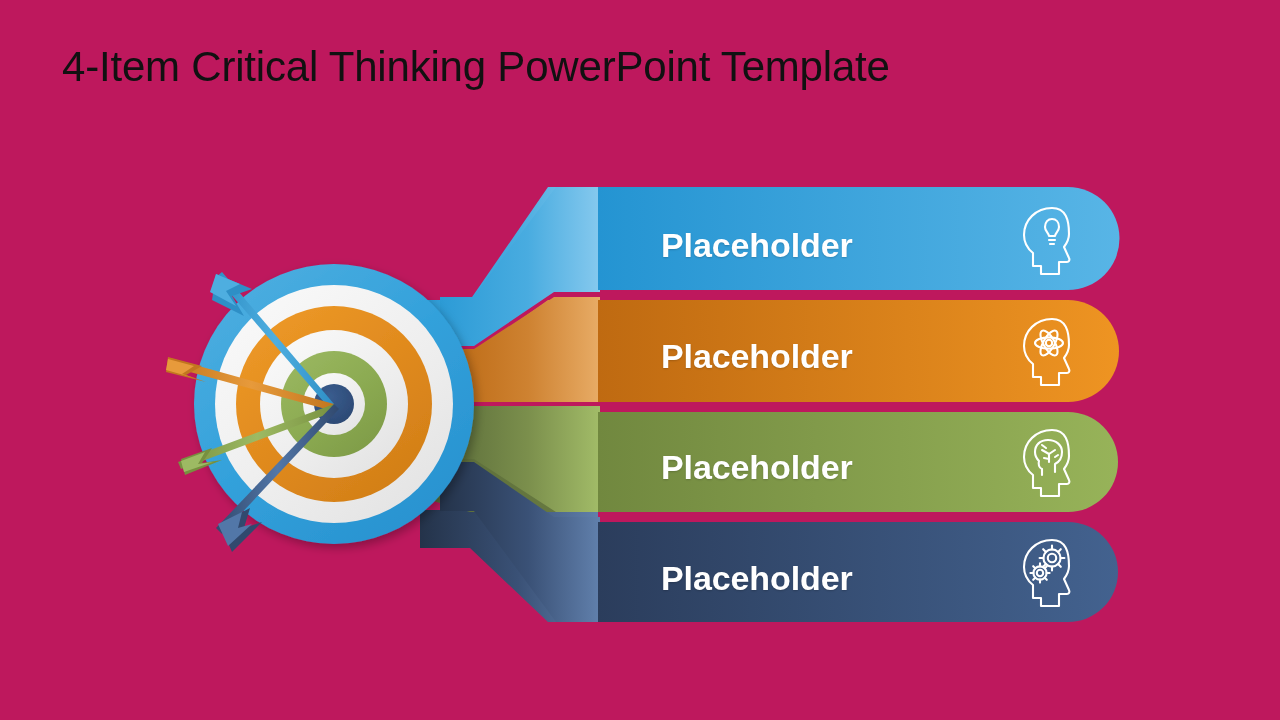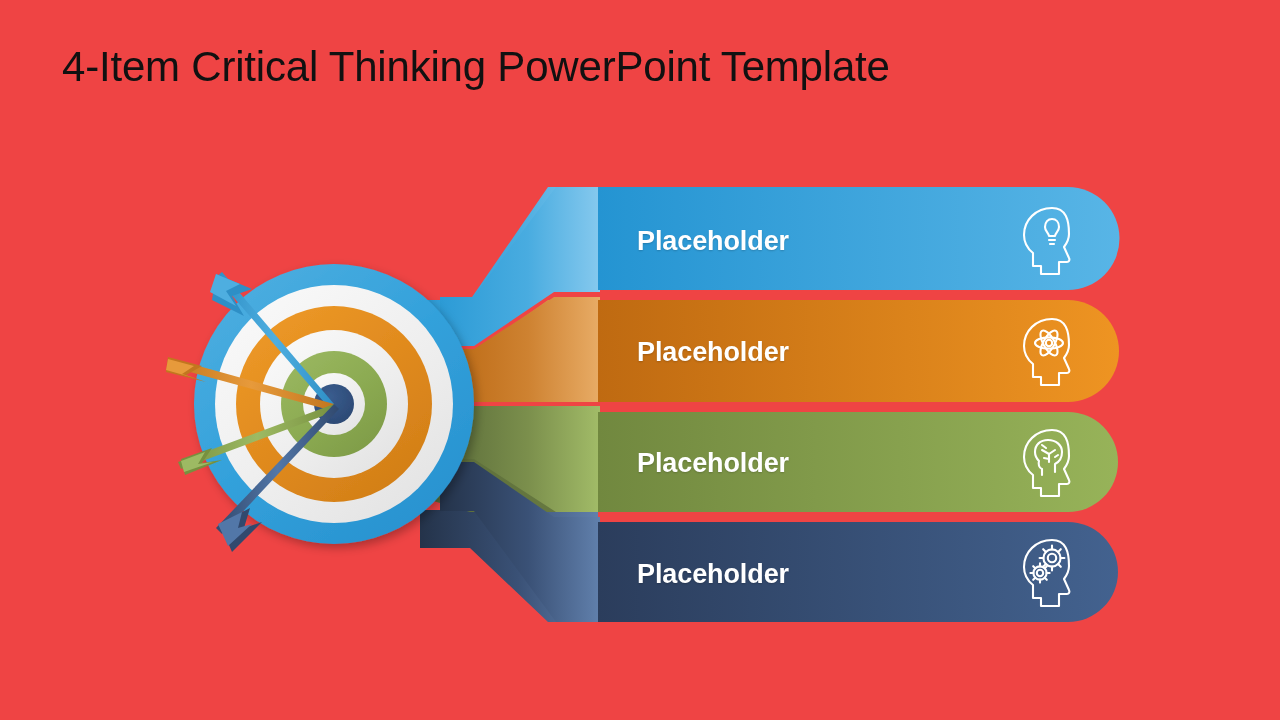--- a/index.html
+++ b/index.html
@@ -9,21 +9,21 @@
     height: 720px;
     background: #ffffff;
     font-family: "Liberation Sans", sans-serif;
     overflow: hidden;
   }
 
   #slide {
     position: relative;
     width: 1280px;
     height: 720px;
-    background: #ef4444;
+    background: #be185d;
   }
 
   
   #slide-title {
     position: absolute;
     left: 62px;
     top: 43px;
     font-size: 42px;
     font-weight: 400;
     color: #111111;
@@ -44,22 +44,22 @@
     position: absolute;
     left: 0;
     top: 0;
     width: 1280px;
     height: 720px;
   }
 
   
   .banner-label {
     position: absolute;
-    left: 637px;
-    font-size: 27px;
+    left: 661px;
+    font-size: 34px;
     font-weight: bold;
     color: #ffffff;
     letter-spacing: -0.1px;
     white-space: nowrap;
     text-shadow: 0 1px 2px rgba(0,0,0,0.18);
   }
   .bl0 { top: 226px; }
   .bl1 { top: 337px; }
   .bl2 { top: 448px; }
   .bl3 { top: 559px; }

